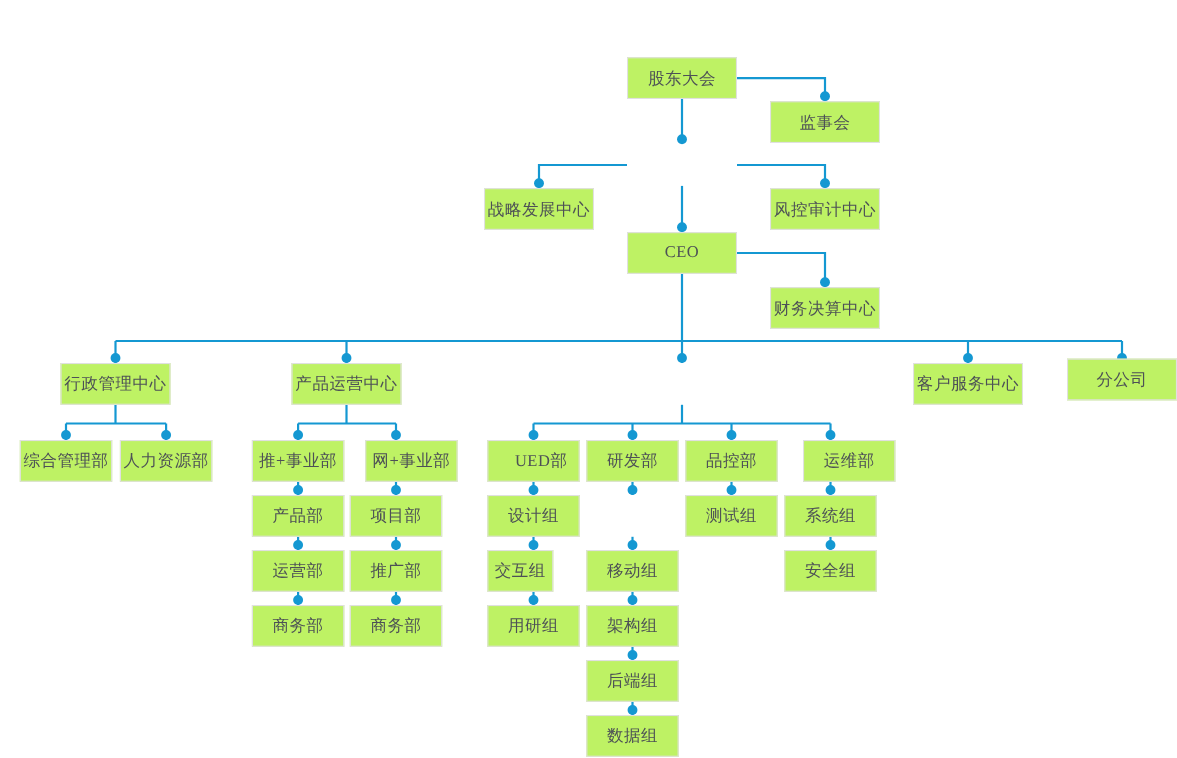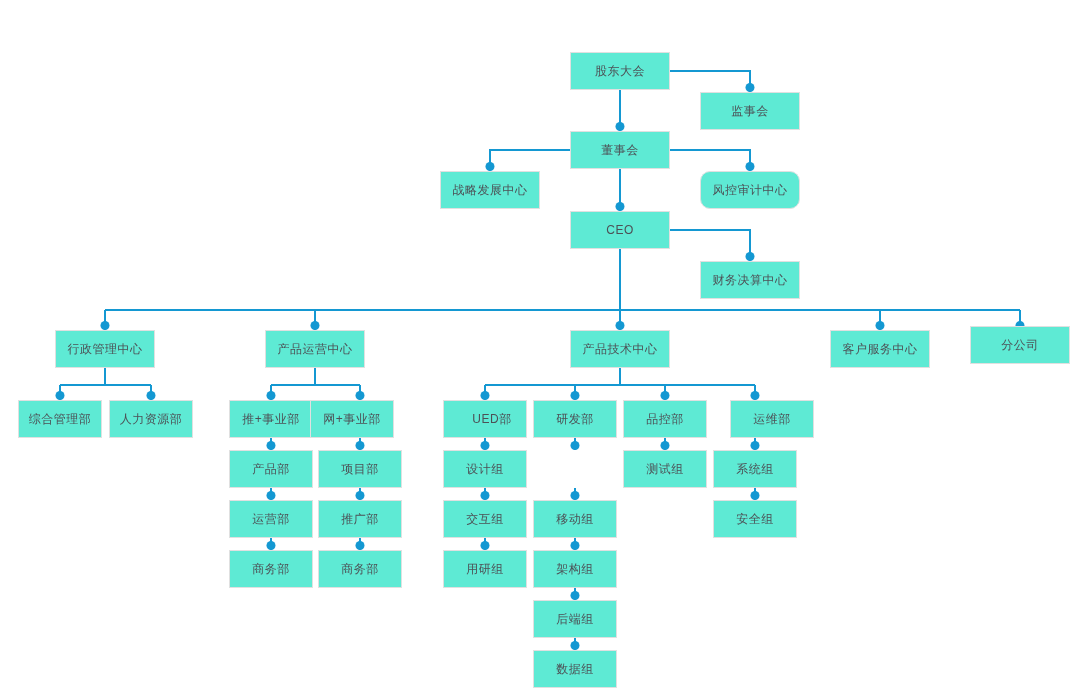--- a/index.html
+++ b/index.html
@@ -26,29 +26,30 @@
     position: absolute;
     left: 0;
     top: 0;
     width: 1070px;
     height: 689px;
   }
   .node {
     position: absolute;
     box-sizing: border-box;
     height: 38px;
-    background: #5eead4;
+    background: #bef264;
     border: 1px solid #e0e0e0;
     display: flex;
     align-items: center;
     justify-content: center;
-    font-size: 12px;
+    font-size: 15px;
     color: #4d5156;
     letter-spacing: 0.5px;
     white-space: nowrap;
+    font-family: Liberation Serif, serif;
   }
 </style>
 </head>
 <body>
 
 <div class="canvas">
   <svg class="connector-layer" id="connectors" width="1070" height="689" viewBox="0 0 1070 689" xmlns="http://www.w3.org/2000/svg">
       <polyline points="620,90 620,131" fill="none" stroke="#1498d2" stroke-width="2"></polyline>
       <circle cx="620" cy="126.5" r="4.5" fill="#1498d2"></circle>
       <polyline points="670,71 750,71 750,92" fill="none" stroke="#1498d2" stroke-width="2"></polyline>
@@ -126,43 +127,41 @@
       <polyline points="665,438 665,450" fill="none" stroke="#1498d2" stroke-width="2"></polyline>
       <circle cx="665" cy="445.5" r="4.5" fill="#1498d2"></circle>
       <polyline points="755,438 755,450" fill="none" stroke="#1498d2" stroke-width="2"></polyline>
       <circle cx="755" cy="445.5" r="4.5" fill="#1498d2"></circle>
       <polyline points="755,488 755,500" fill="none" stroke="#1498d2" stroke-width="2"></polyline>
       <circle cx="755" cy="495.5" r="4.5" fill="#1498d2"></circle>
     </svg>
   <div class="node-layer" id="nodes">
       <div class="node" style="left: 570px; top: 52px; width: 100px;">股东大会</div>
       <div class="node" style="left: 700px; top: 92px; width: 100px;">监事会</div>
-      <div class="node" style="left: 570px; top: 131px; width: 100px;">董事会</div>
       <div class="node" style="left: 440px; top: 171px; width: 100px;">战略发展中心</div>
-      <div class="node" style="left: 700px; top: 171px; width: 100px; border-radius: 10px;">风控审计中心</div>
+      <div class="node" style="left: 700px; top: 171px; width: 100px;">风控审计中心</div>
       <div class="node" style="left: 570px; top: 211px; width: 100px;">CEO</div>
       <div class="node" style="left: 700px; top: 261px; width: 100px;">财务决算中心</div>
       <div class="node" style="left: 55px; top: 330px; width: 100px;">行政管理中心</div>
       <div class="node" style="left: 265px; top: 330px; width: 100px;">产品运营中心</div>
-      <div class="node" style="left: 570px; top: 330px; width: 100px;">产品技术中心</div>
       <div class="node" style="left: 830px; top: 330px; width: 100px;">客户服务中心</div>
       <div class="node" style="left: 970px; top: 326px; width: 100px;">分公司</div>
       <div class="node" style="left: 18px; top: 400px; width: 84px;">综合管理部</div>
       <div class="node" style="left: 109px; top: 400px; width: 84px;">人力资源部</div>
       <div class="node" style="left: 229px; top: 400px; width: 84px;">推+事业部</div>
       <div class="node" style="left: 229px; top: 450px; width: 84px;">产品部</div>
       <div class="node" style="left: 229px; top: 500px; width: 84px;">运营部</div>
       <div class="node" style="left: 229px; top: 550px; width: 84px;">商务部</div>
-      <div class="node" style="left: 310px; top: 400px; width: 84px;">网+事业部</div>
+      <div class="node" style="left: 332px; top: 400px; width: 84px;">网+事业部</div>
       <div class="node" style="left: 318px; top: 450px; width: 84px;">项目部</div>
       <div class="node" style="left: 318px; top: 500px; width: 84px;">推广部</div>
       <div class="node" style="left: 318px; top: 550px; width: 84px;">商务部</div>
       <div class="node" style="left: 443px; top: 400px; width: 84px; padding-left: 14px;">UED部</div>
       <div class="node" style="left: 443px; top: 450px; width: 84px;">设计组</div>
-      <div class="node" style="left: 443px; top: 500px; width: 84px; text-align: center;">交互组</div>
+      <div class="node" style="left: 443px; top: 500px; width: 60px; text-align: center;">交互组</div>
       <div class="node" style="left: 443px; top: 550px; width: 84px;">用研组</div>
       <div class="node" style="left: 533px; top: 400px; width: 84px;">研发部</div>
       <div class="node" style="left: 533px; top: 500px; width: 84px;">移动组</div>
       <div class="node" style="left: 533px; top: 550px; width: 84px;">架构组</div>
       <div class="node" style="left: 533px; top: 600px; width: 84px;">后端组</div>
       <div class="node" style="left: 533px; top: 650px; width: 84px;">数据组</div>
       <div class="node" style="left: 623px; top: 400px; width: 84px;">品控部</div>
       <div class="node" style="left: 623px; top: 450px; width: 84px;">测试组</div>
       <div class="node" style="left: 713px; top: 400px; width: 84px; margin-left: 17px;">运维部</div>
       <div class="node" style="left: 713px; top: 450px; width: 84px;">系统组</div>

